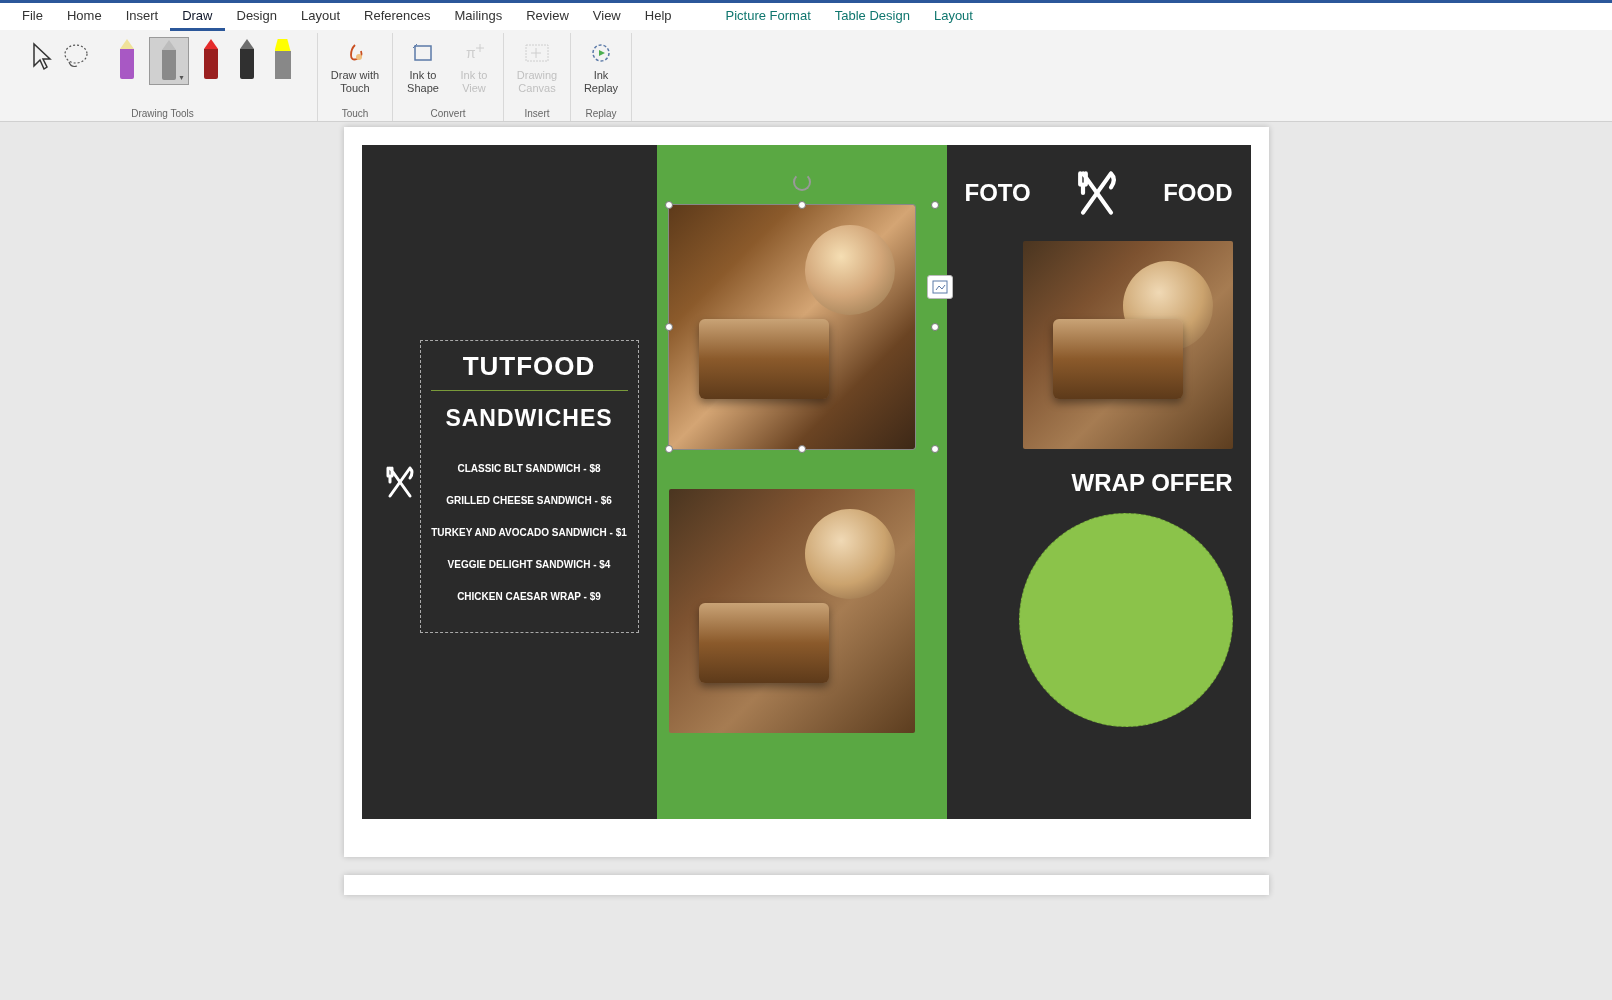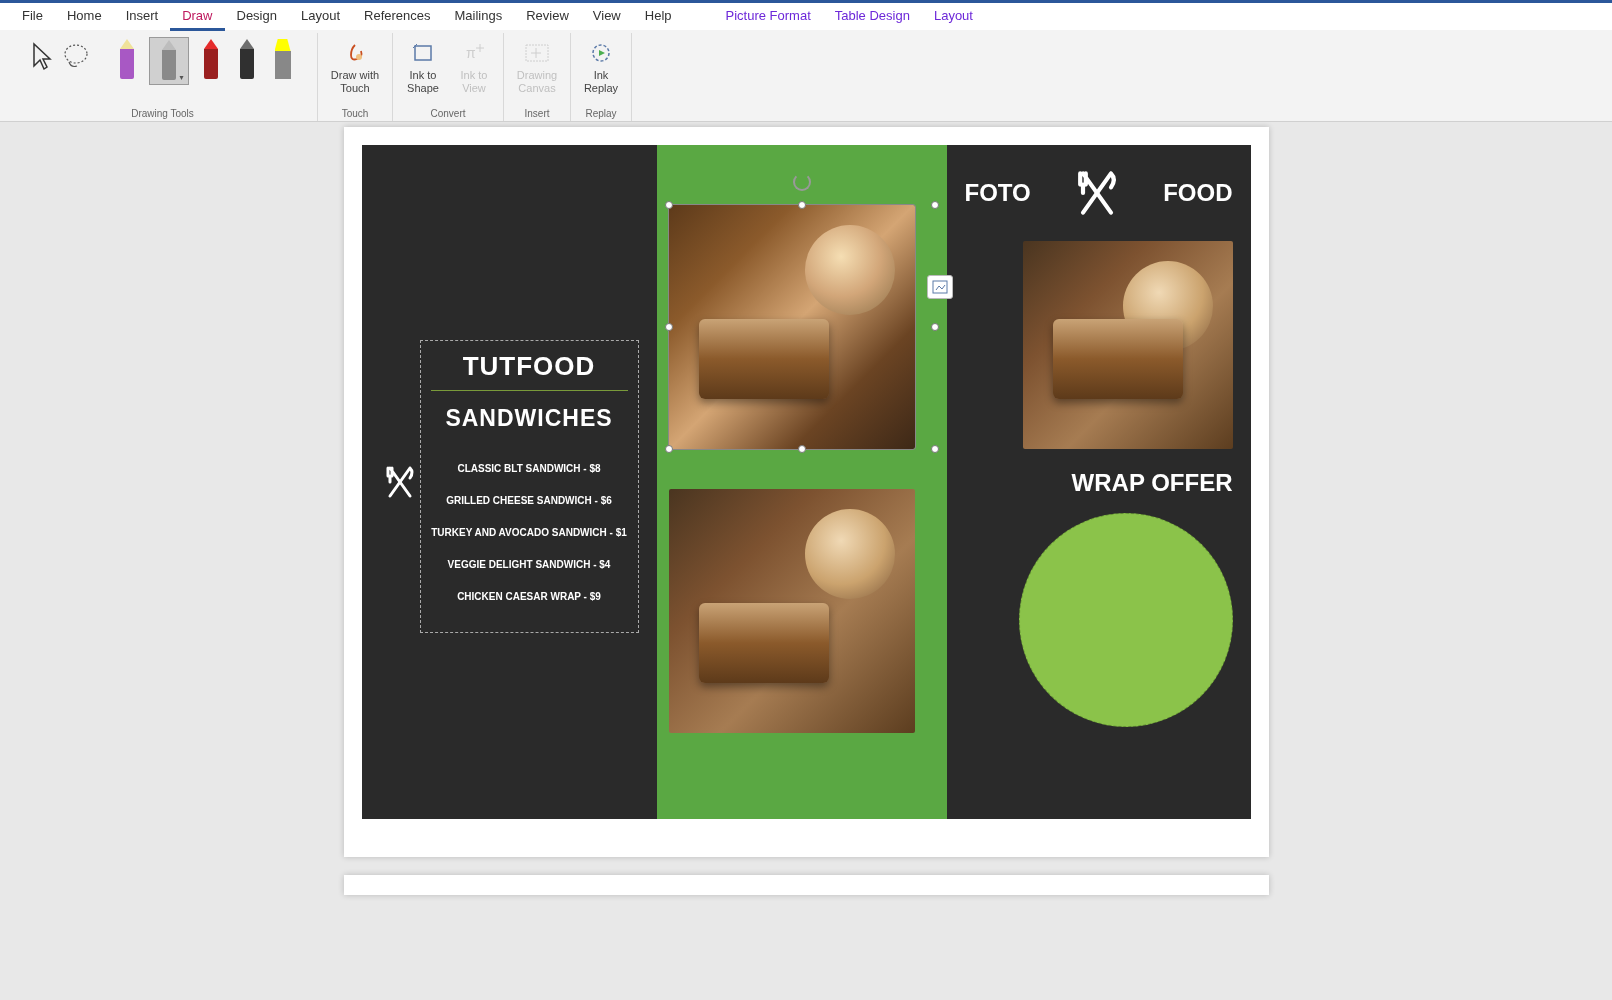--- a/index.html
+++ b/index.html
@@ -17,26 +17,26 @@
       height: 30px;
       align-items: flex-start;
       font-size: 13px;
     }
     .tab {
       padding: 5px 12px;
       cursor: pointer;
       color: #333;
     }
     .tab.active { 
-      color: #be185d;
+      color: #0f172a;
       border-bottom: 3px solid #2b579a;
       font-weight: 500;
     }
     .tab.contextual {
-      color: #6d28d9;
+      color: #0f766e;
     }
     
     .ribbon {
       background: #f3f3f3;
       border-bottom: 1px solid #d0d0d0;
       height: 92px;
       display: flex;
       padding: 3px 8px 0;
     }
     .group {

